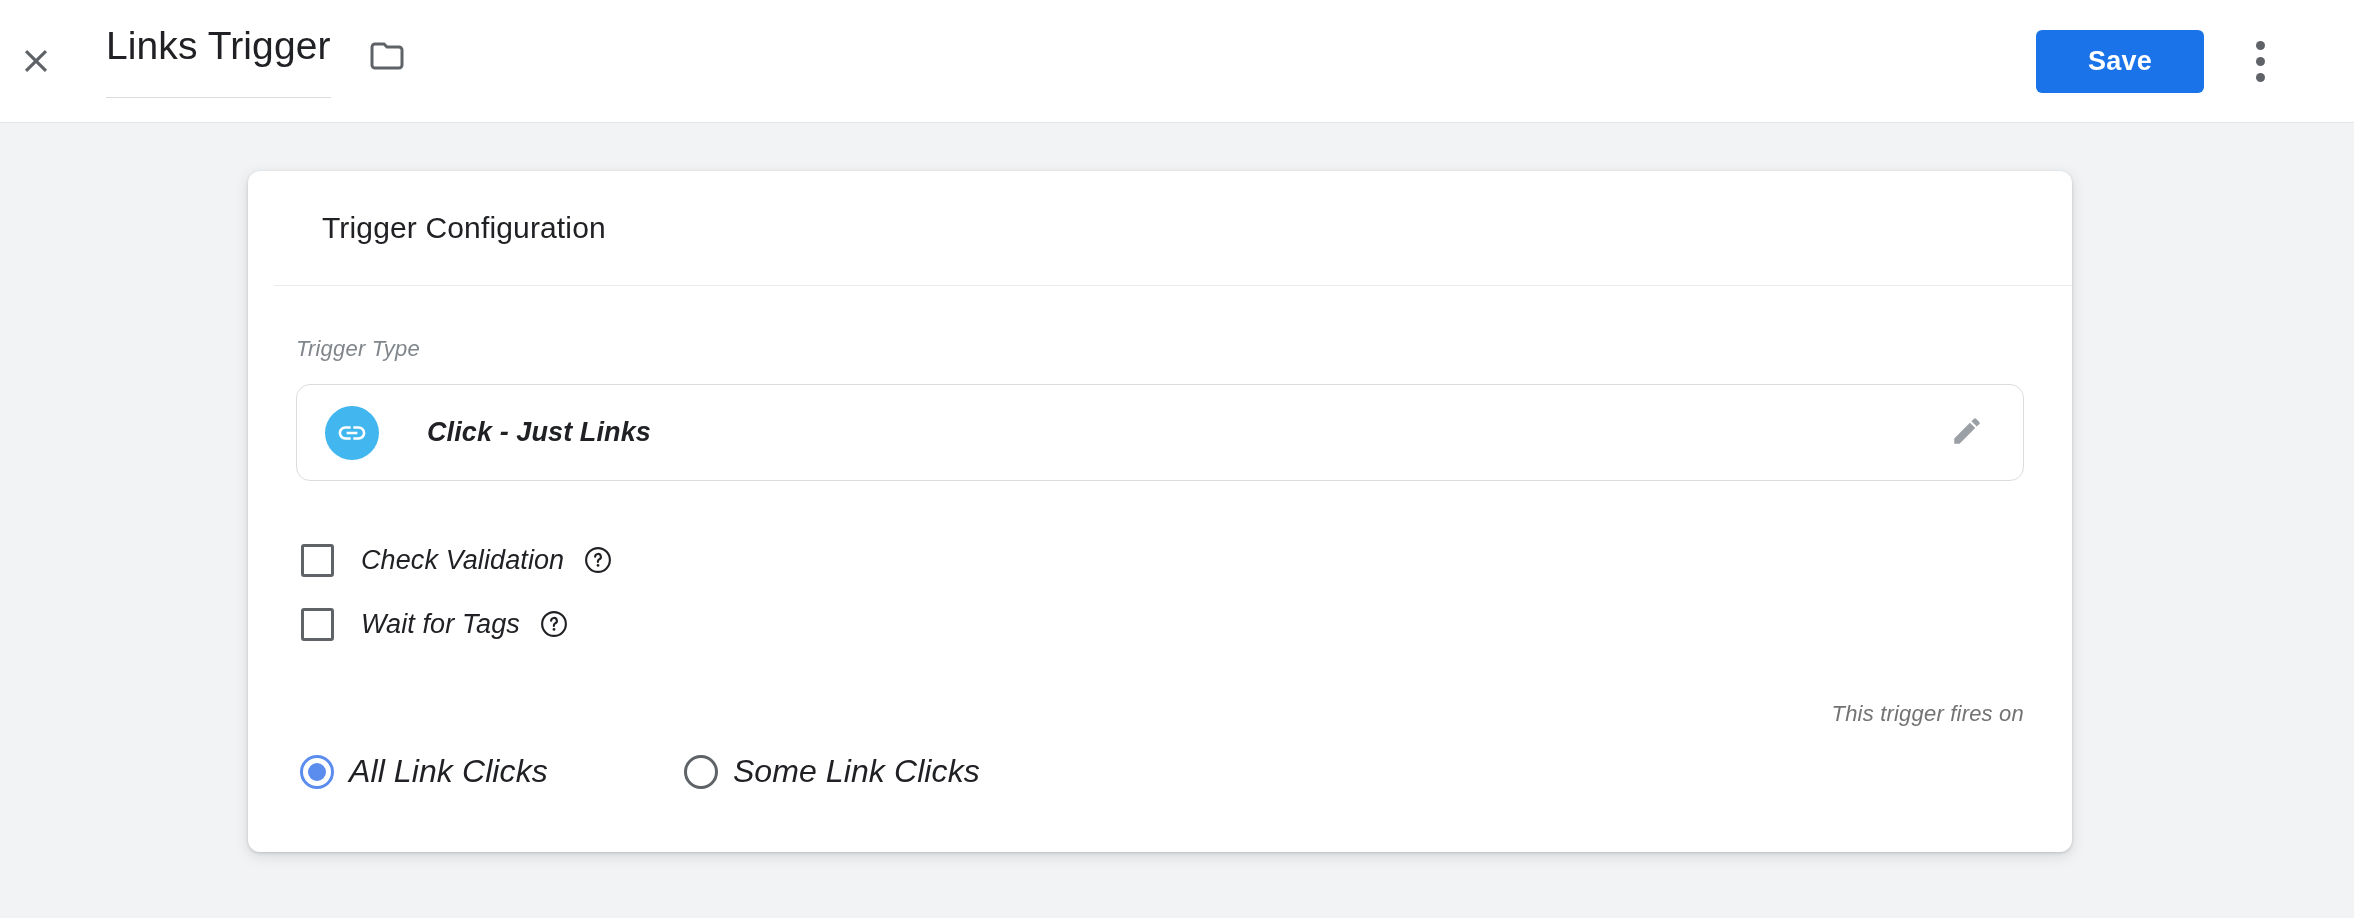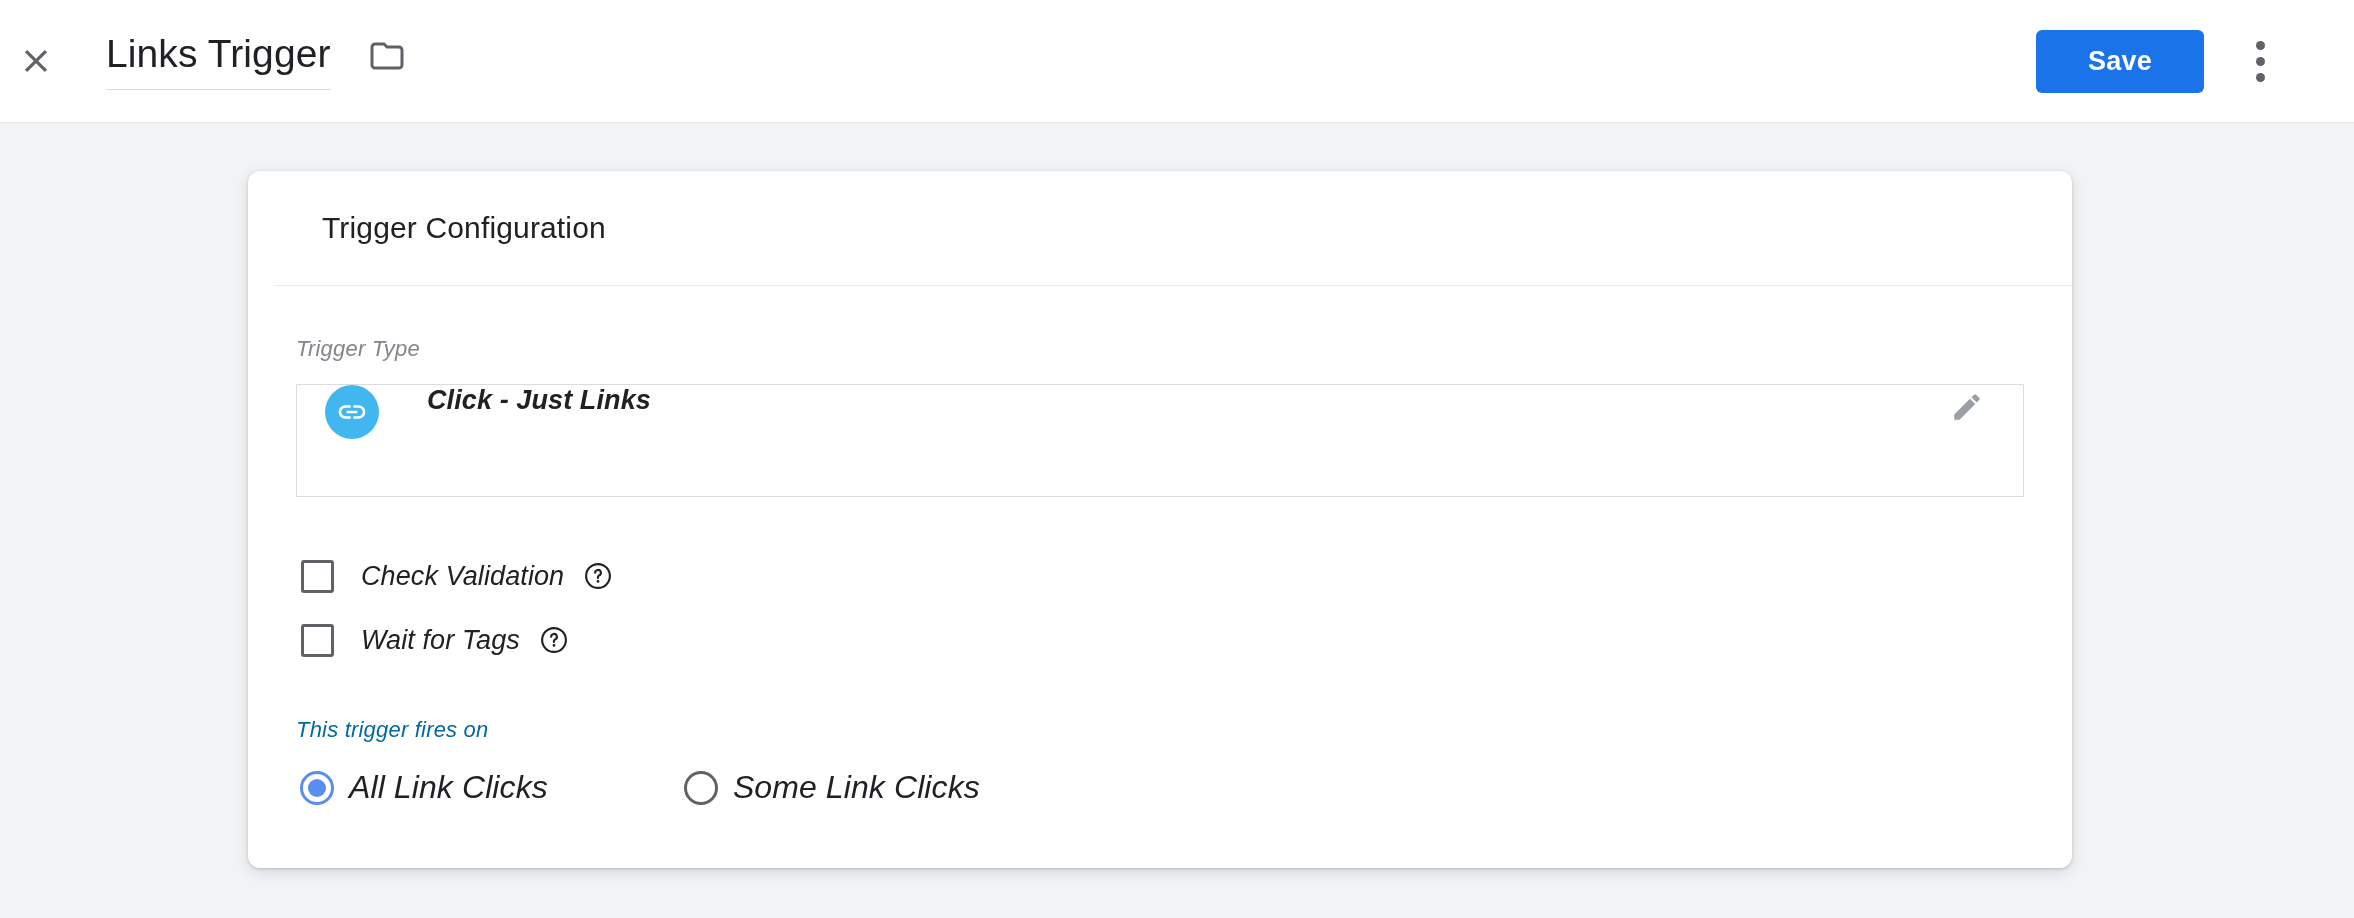--- a/index.html
+++ b/index.html
@@ -46,21 +46,21 @@
     flex: 1 1 auto;
     min-width: 0;
   }
 
   .title-field {
     font-size: 39px;
     line-height: 1.15;
     color: #202124;
     font-weight: 400;
     letter-spacing: 0.1px;
-    padding-bottom: 12px;
+    padding-bottom: 29px;
     border-bottom: 1.5px solid #dadce0;
     white-space: nowrap;
     cursor: text;
   }
 
   .folder-btn {
     margin-left: 30px;
     width: 52px;
     height: 52px;
     display: flex;
@@ -151,24 +151,24 @@
   .field-label {
     font-size: 22px;
     color: #80868b;
     letter-spacing: 0.2px;
     margin-bottom: 22px;
   }
 
   
   .trigger-box {
     border: 1px solid #dadce0;
-    border-radius: 1px;
-    height: 113px;
-    display: flex;
-    align-items: flex-start;
+    border-radius: 14px;
+    height: 97px;
+    display: flex;
+    align-items: center;
     padding: 0 32px 0 28px;
     cursor: pointer;
   }
 
   .trigger-icon {
     width: 54px;
     height: 54px;
     border-radius: 50%;
     background: #41b6ef;
     display: flex;
@@ -232,22 +232,23 @@
     display: flex;
     align-items: center;
     justify-content: center;
     cursor: pointer;
   }
 
   
   .fires-on-label {
     margin-top: 50px;
     font-size: 22px;
-    color: #0369a1;
+    color: #737373;
     letter-spacing: 0.2px;
+    text-align: right;
   }
 
   .radio-row {
     margin-top: 26px;
     display: flex;
     align-items: center;
   }
 
   .radio-option {
     display: flex;

